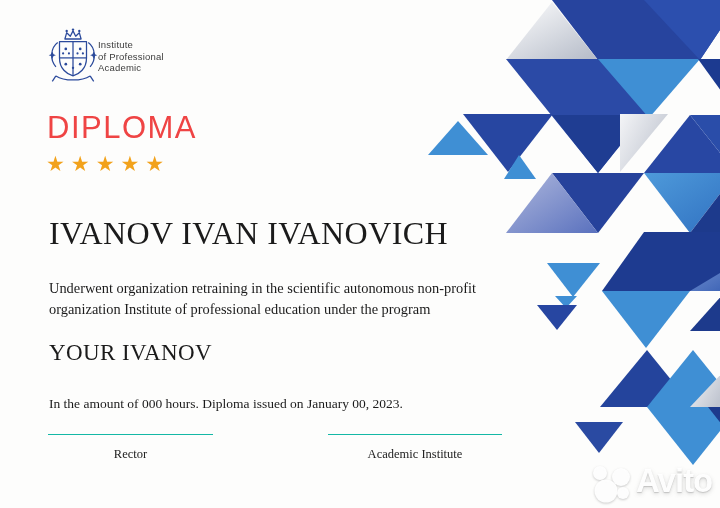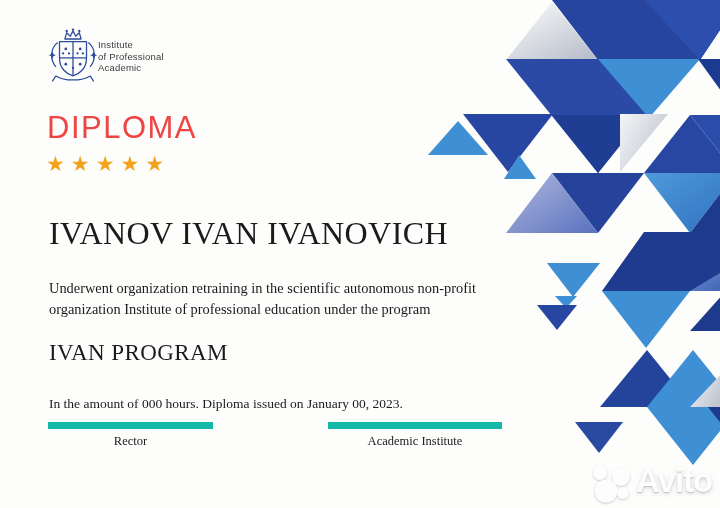--- a/index.html
+++ b/index.html
@@ -14,21 +14,21 @@
   .title{left:47px;top:110px;font-size:31px;font-weight:500;color:#ef4444;letter-spacing:1.5px;}
   .stars{left:46px;top:152px;font-size:21px;letter-spacing:6px;color:#F2A21B;}
   
   .serif{font-family:"Liberation Serif","DejaVu Serif",serif;color:#1b1b1b;}
   .name{left:49px;top:207px;font-size:32px;letter-spacing:.4px;white-space:nowrap;margin-top:8px;}
   .para{left:49px;top:278px;font-size:14.4px;line-height:21px;}
   .para span{display:block;white-space:nowrap;}
   .program{left:49px;top:340px;font-size:23px;letter-spacing:.4px;}
   .details{left:49px;top:396px;font-size:13.5px;font-weight:normal;}
   
-  .sig{top:422px;border-top:7px solid #14b8a6;text-align:center;padding-top:5px;
+  .sig{top:434px;border-top:1px solid #14b8a6;text-align:center;padding-top:12px;
        font-size:12.5px;color:#222;}
   .sig-left{left:48px;width:165px;}
   .sig-right{left:328px;width:174px;}
   
   .pattern{left:0;top:0;width:720px;height:508px;pointer-events:none;}
   
   .wm{left:588px;top:458px;width:132px;height:46px;display:flex;align-items:center;}
   .wm-text{font-size:33px;font-weight:bold;letter-spacing:-1px;color:rgba(255,255,255,.96);
            text-shadow:0 1px 1px rgba(150,150,150,.45),0 2px 4px rgba(120,120,120,.25);
            margin-left:4px;}
@@ -131,21 +131,21 @@
 <div class="abs title">DIPLOMA</div>
 <div class="abs stars">★★★★★</div>
 
 <div class="abs serif name">IVANOV IVAN IVANOVICH</div>
 
 <div class="abs serif para">
   <span>Underwent organization retraining in the scientific autonomous non-profit</span>
   <span>organization Institute of professional education under the program</span>
 </div>
 
-<div class="abs serif program">IVAN PROGRAM</div>
+<div class="abs serif program">YOUR IVANOV</div>
 
 <div class="abs serif details">In the amount of 000 hours. Diploma issued on January 00, 2023.</div>
 
 <div class="abs serif sig sig-left">
   <span>Rector</span>
 </div>
 <div class="abs serif sig sig-right">
   <span>Academic Institute</span>
 </div>
 

